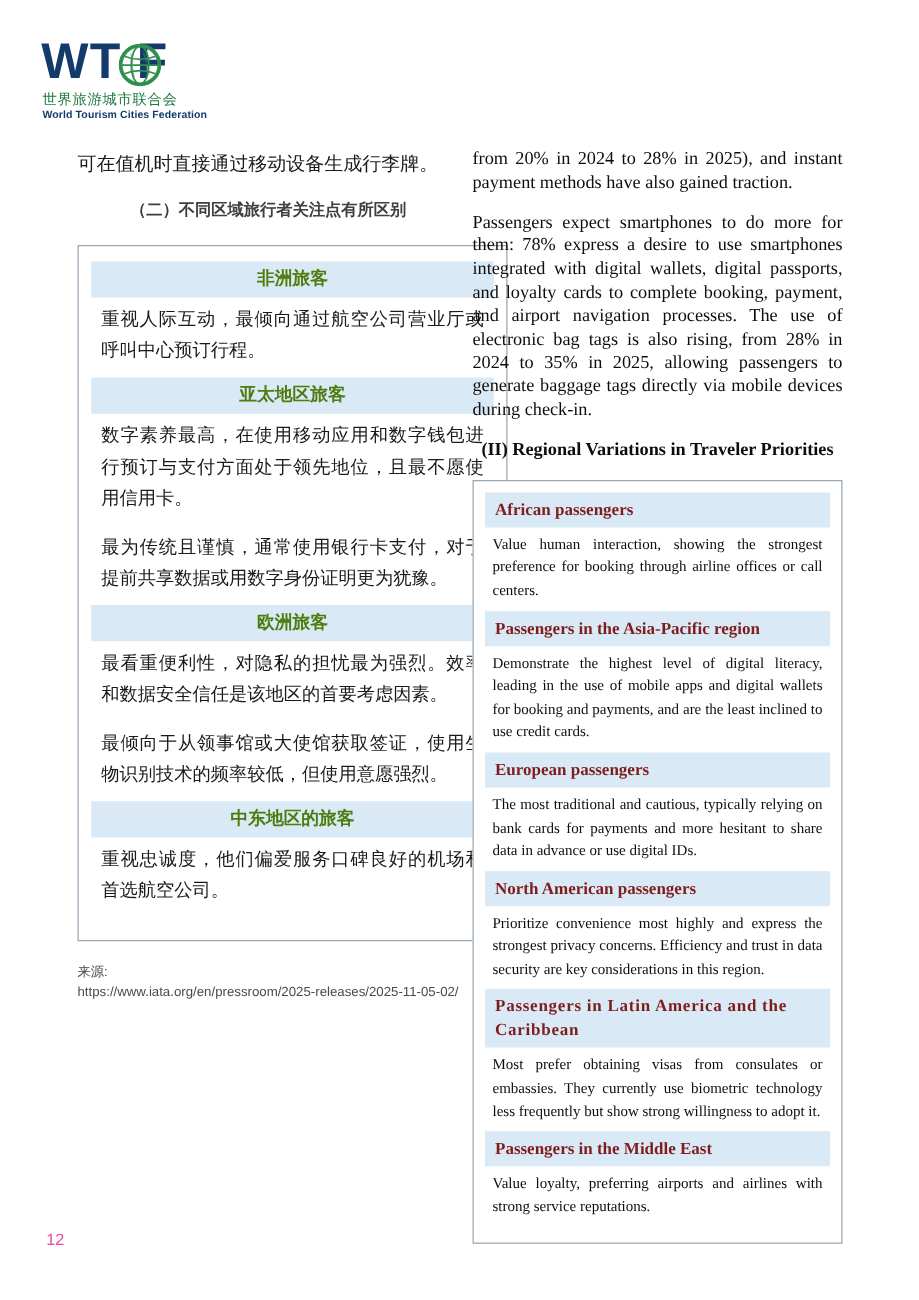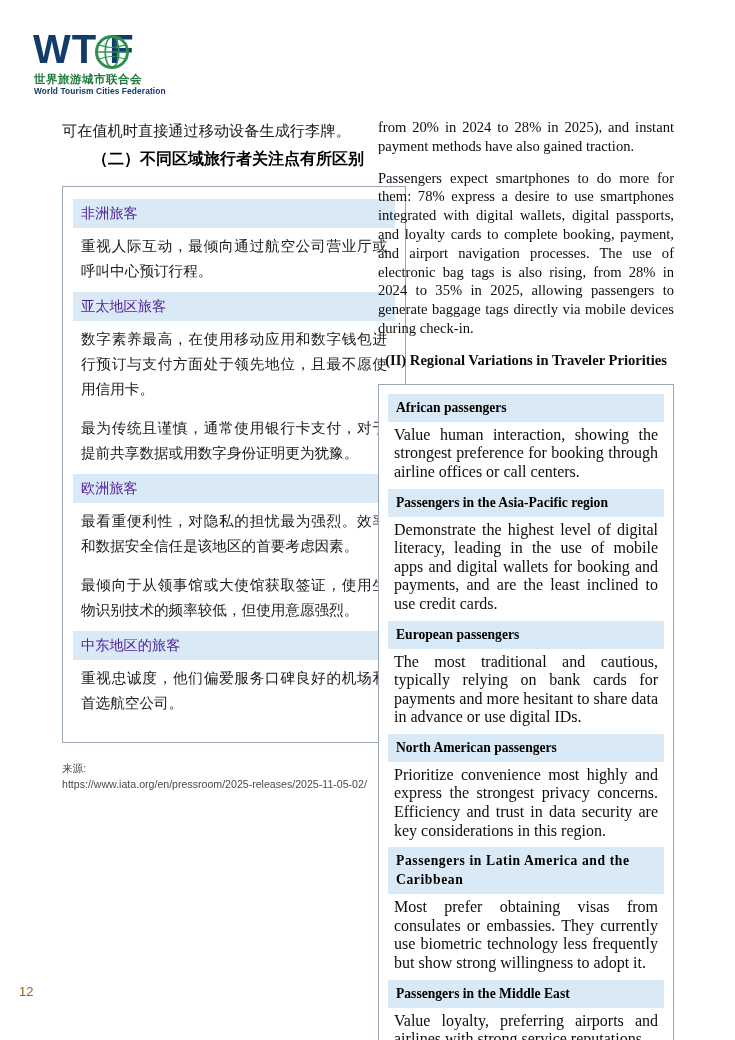--- a/index.html
+++ b/index.html
@@ -49,21 +49,21 @@
     left: 62px;
     top: 2px;
     width: 34px;
     height: 34px;
   }
   .logo-cn {
     position: absolute;
     left: 1px;
     top: 40px;
     font-size: 11.5px;
-    font-weight: bold;
+    font-weight: normal;
     color: #1f7a3d;
     letter-spacing: 0.5px;
     line-height: 12px;
     font-family: "DejaVu Sans", sans-serif;
   }
   .logo-en {
     position: absolute;
     left: 1px;
     top: 53px;
     font-size: 8.4px;
@@ -91,25 +91,25 @@
   .zh-para {
     font-family: "DejaVu Sans", sans-serif;
     font-size: 15.2px;
     line-height: 26px;
     color: #1a1a1a;
     margin: 0 0 2px 0;
     text-align: justify;
   }
   .zh-heading {
     font-family: "DejaVu Sans", sans-serif;
-    font-size: 16px;
+    font-size: 13px;
     line-height: 26px;
     font-weight: bold;
-    color: #000000;
-    margin: 0;
+    color: #404040;
+    margin: 12px;
     text-indent: 30px;
   }
 
   
   .info-box {
     border: 1px solid #9aa7b4;
     margin-top: 14px;
     padding: 10px 10px 14px 10px;
     background: #ffffff;
     box-sizing: border-box;
@@ -118,44 +118,45 @@
   .info-box.en { padding: 9px 9px 13px 9px; }
 
   .band {
     background: #d9e9f5;
     padding: 4px 8px 5px 8px;
     box-sizing: border-box;
   }
   .band-zh {
     font-family: "DejaVu Sans", sans-serif;
     font-size: 14.2px;
-    font-weight: normal;
-    color: #4c1d95;
+    font-weight: bold;
+    color: #4d7c0f;
     line-height: 20px;
+    text-align: center;
   }
   .band-en {
     font-family: "Liberation Serif", serif;
     font-size: 13.6px;
     font-weight: bold;
-    color: #000000;
+    color: #7f1d1d;
     line-height: 19px;
   }
   .band-en.spread { letter-spacing: 0.6px; }
 
   .body-zh {
     font-family: "DejaVu Sans", sans-serif;
     font-size: 14.6px;
     line-height: 25px;
     color: #1a1a1a;
     padding: 5px 8px 9px 8px;
     text-align: justify;
   }
   .body-en {
     font-family: "Liberation Serif", serif;
-    font-size: 16px;
+    font-size: 12px;
     line-height: 18.6px;
     color: #0d0d0d;
     padding: 4px 6px 7px 6px;
     text-align: justify;
     text-justify: inter-word;
     hyphens: manual;
   }
 
   
   .en-para {
@@ -182,25 +183,25 @@
     font-size: 10.6px;
     line-height: 16px;
     color: #4a4a4a;
     margin-top: 17px;
     word-break: break-all;
   }
 
   
   .page-number {
     position: absolute;
-    left: 19px;
+    left: 37px;
     top: 984px;
     font-family: "Liberation Sans", sans-serif;
     font-size: 13px;
-    color: #a16207;
+    color: #ec4899;
   }
 </style>
 </head>
 <body>
 
 <div class="page">
 
   <div class="logo-block">
     <div class="logo-wtof">
       <div class="logo-letters">WT F</div>

